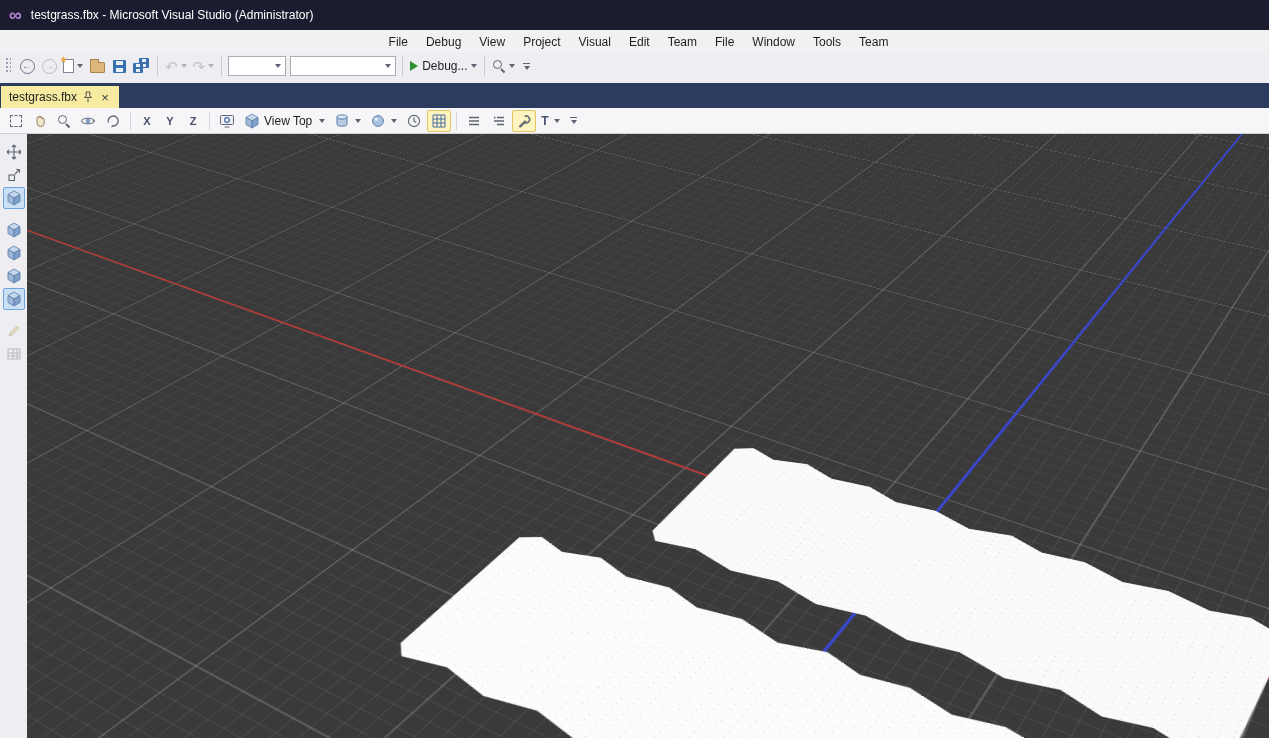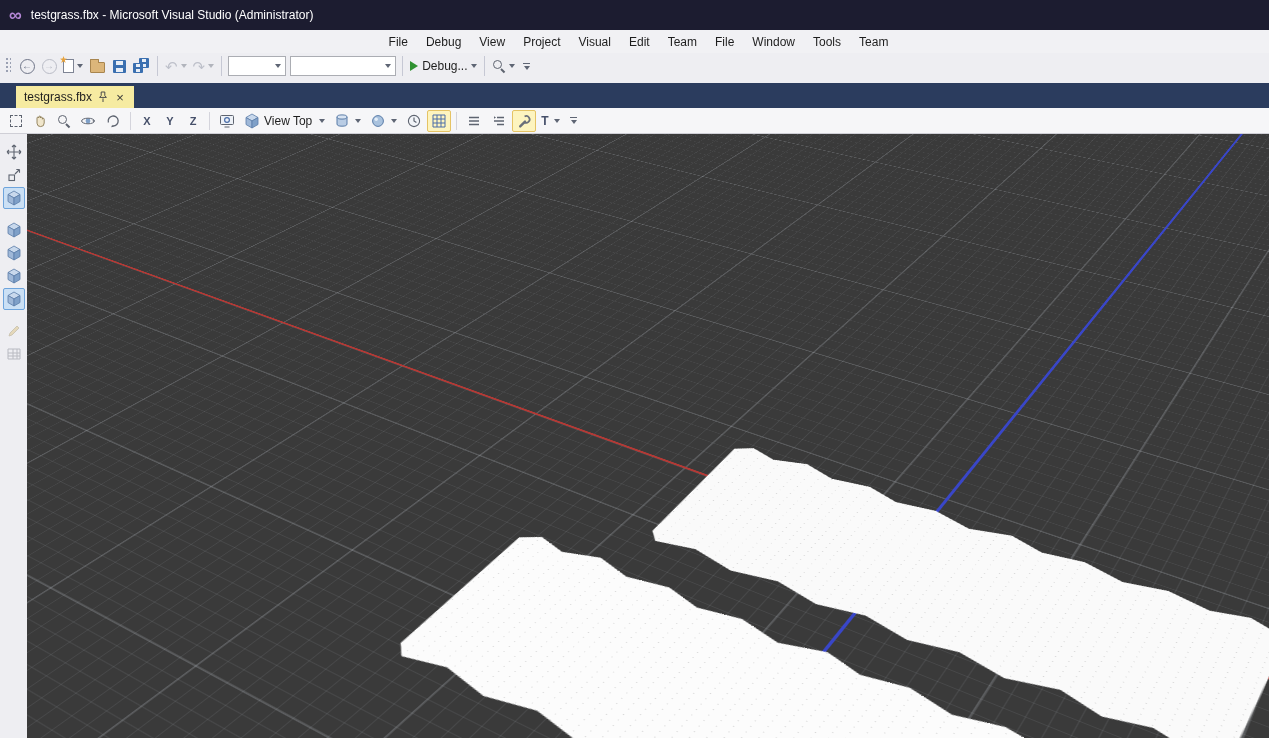--- a/index.html
+++ b/index.html
@@ -61,21 +61,21 @@
 
   .icon-magnifier { width:14px; height:14px; position:relative; }
   .icon-magnifier::before { content:""; position:absolute; left:1px; top:1px; width:7px; height:7px; border:1.6px solid #5E6470; border-radius:50%; }
   .icon-magnifier::after { content:""; position:absolute; left:9px; top:9px; width:5px; height:2px; background:#5E6470; transform:rotate(45deg); transform-origin:0 50%; }
 
   .overflow-btn { display:flex; flex-direction:column; align-items:center; justify-content:center; gap:2px; width:14px; height:22px; margin-left:2px; }
   .overflow-btn .bar { width:7px; height:1px; background:#5E6574; }
   .overflow-btn .caret { margin-left:0; }
 
   
-  .tabstrip { flex:0 0 25px; background:#2B3C5E; display:flex; align-items:flex-end; padding-left:16px; }
+  .tabstrip { flex:0 0 25px; background:#2B3C5E; display:flex; align-items:flex-end; padding-left:1px; }
   .tab { height:22px; display:flex; align-items:center; gap:6px; padding:0 8px; background:#F6EBA1; color:#1e1e1e; }
   .tab-close { font-size:13px; line-height:1; color:#3a3a3a; width:12px; text-align:center; }
 
   
   .modelbar { flex:0 0 26px; background:#F6F6F8; border-bottom:1px solid #CFCFD6; display:flex; align-items:center; padding:0 5px; gap:1px; }
   .mb-btn { height:22px; min-width:22px; display:flex; align-items:center; justify-content:center; gap:2px; padding:0 3px;
     border:1px solid transparent; border-radius:2px; }
   .mb-btn.checked { background:#FDF4BF; border-color:#E5C365; }
   .mb-label { font-size:12px; margin:16px 2px; }
   .axis-btn { font-size:11px; font-weight:bold; color:#46506A; }

